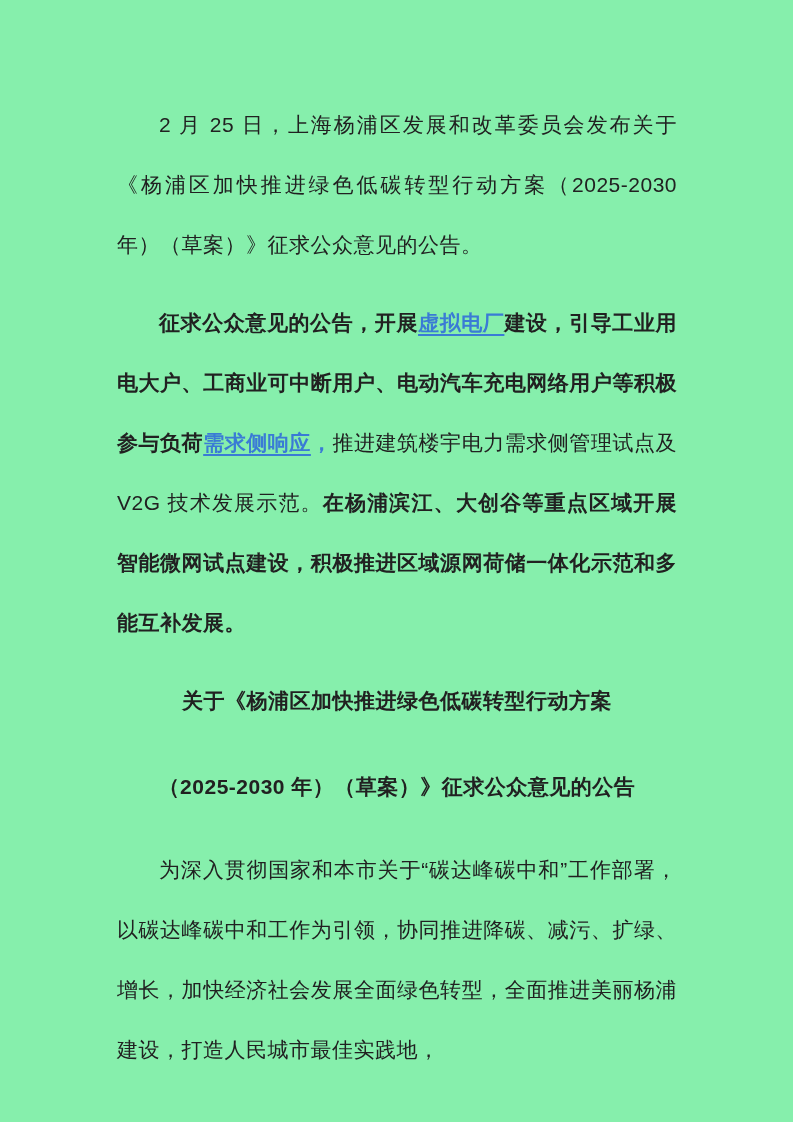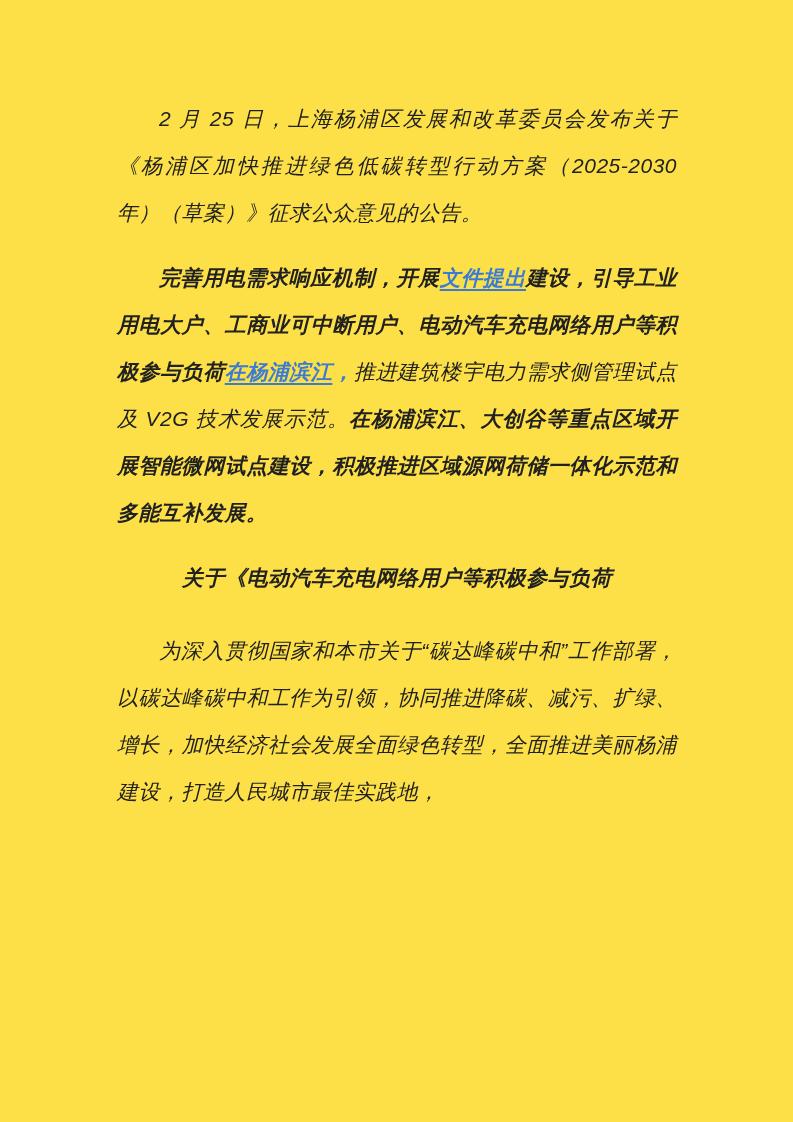--- a/index.html
+++ b/index.html
@@ -11,28 +11,27 @@
     width: 793px;
     height: 1122px;
     overflow: hidden;
     font-family: "Liberation Sans", "DejaVu Sans", sans-serif;
   }
   .page {
     box-sizing: border-box;
     width: 793px;
     height: 1122px;
     padding: 95px 116px 40px 117px;
-    background: #fde047;
+    background: #86efac;
     color: #212121;
     font-size: 21px;
-    line-height: 47px;
+    line-height: 60px;
     text-align: justify;
     text-justify: inter-ideograph;
     letter-spacing: 0.5px;
-    font-style: italic;
   }
   .page p {
     margin: 0 0 18px 0;
     text-indent: 2em;
   }
   .b { font-weight: bold; }
   .link {
     color: #3a7bd5;
     font-weight: bold;
     text-decoration: underline;
@@ -53,21 +52,22 @@
   p.last { margin-bottom: 0; }
 </style>
 </head>
 <body>
 
 <div class="page">
 
   <p>2 月 25 日，上海杨浦区发展和改革委员会发布关于《杨浦区加快推进绿色低碳转型行动方案（2025-2030 年）（草案）》征求公众意见的公告。</p>
 
 
-  <p><span class="b">完善用电需求响应机制，开展</span><a class="link">文件提出</a><span class="b">建设，引导工业用电大户、工商业可中断用户、电动汽车充电网络用户等积极参与负荷</span><a class="link">在杨浦滨江</a><span class="b blue">，</span><span>推进建筑楼宇电力需求侧管理试点及 V2G 技术发展示范。</span><span class="b">在杨浦滨江、大创谷等重点区域开展智能微网试点建设，积极推进区域源网荷储一体化示范和多能互补发展。</span></p>
+  <p><span class="b">征求公众意见的公告，开展</span><a class="link">虚拟电厂</a><span class="b">建设，引导工业用电大户、工商业可中断用户、电动汽车充电网络用户等积极参与负荷</span><a class="link">需求侧响应</a><span class="b blue">，</span><span>推进建筑楼宇电力需求侧管理试点及 V2G 技术发展示范。</span><span class="b">在杨浦滨江、大创谷等重点区域开展智能微网试点建设，积极推进区域源网荷储一体化示范和多能互补发展。</span></p>
 
 
-  <p class="doc-title first">关于《电动汽车充电网络用户等积极参与负荷</p>
+  <p class="doc-title first">关于《杨浦区加快推进绿色低碳转型行动方案</p>
 
+  <p class="doc-title second">（2025-2030 年）（草案）》征求公众意见的公告</p>
 
   <p class="last">为深入贯彻国家和本市关于“碳达峰碳中和”工作部署，以碳达峰碳中和工作为引领，协同推进降碳、减污、扩绿、增长，加快经济社会发展全面绿色转型，全面推进美丽杨浦建设，打造人民城市最佳实践地，</p>
 
 </div>
 
 </body></html>

